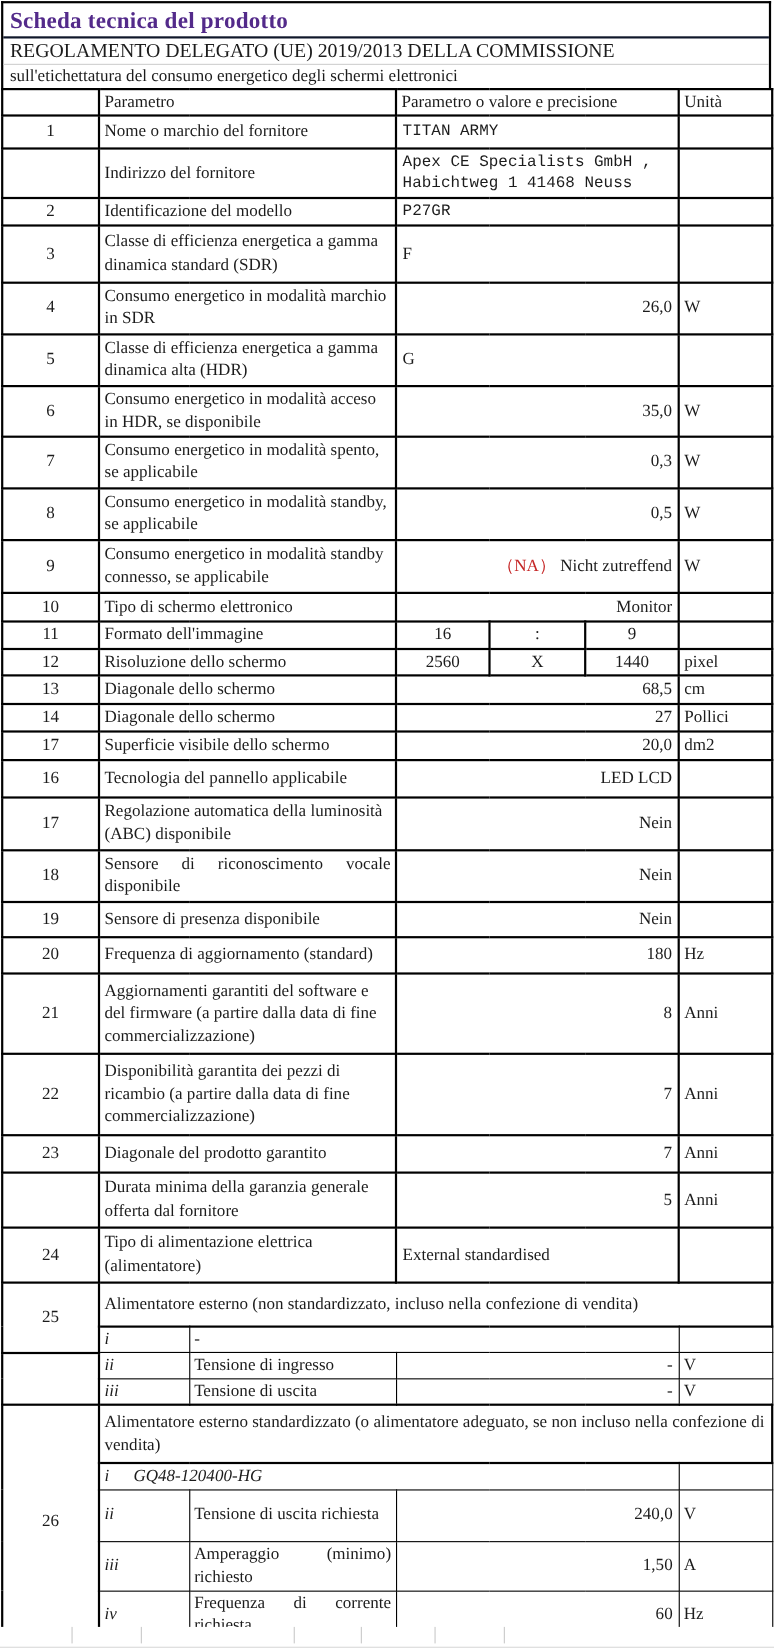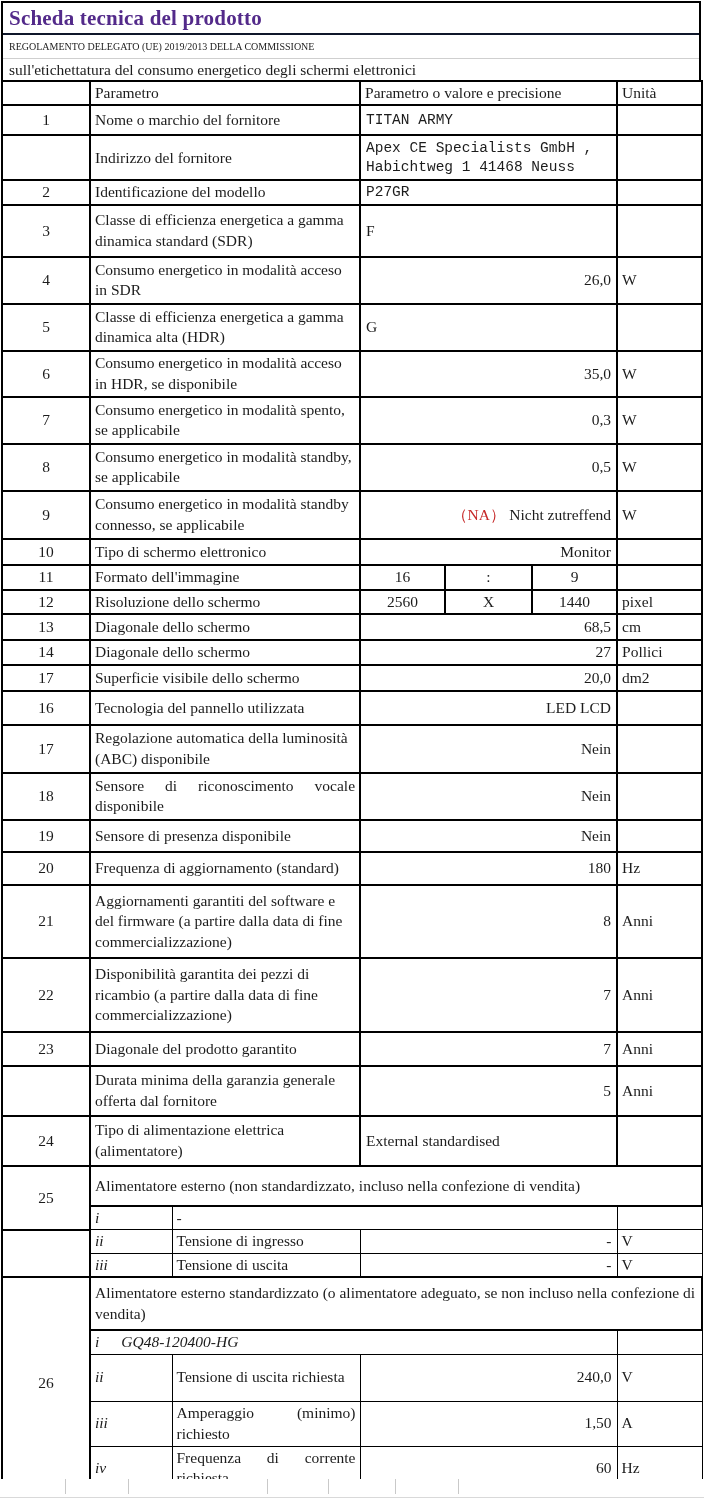--- a/index.html
+++ b/index.html
@@ -7,21 +7,21 @@
     position:relative; width:704px; height:1500px; background:#fff;
     font-family:"Liberation Serif","DejaVu Serif",serif; color:#1c1c1c;
     overflow:hidden;
   }
   .sheet { position:absolute; left:1px; top:1px; width:700px; }
 
   
   .topblock { border:2px solid #000; border-bottom:none; background:#fff; }
   .title-row { padding:2px 6px 1px 6px; border-bottom:2px solid #0f172a; height:27px; display:flex; align-items:center; }
   .title-text { font-size:21px; font-weight:bold; color:#532a8a; letter-spacing:0.2px; }
-  .sub-row  { font-size:10px; padding:1px 6px; height:21px; display:flex; align-items:center; border-bottom:1px solid #cfcfcf; }
+  .sub-row  { font-size:18px; padding:1px 6px; height:21px; display:flex; align-items:center; border-bottom:1px solid #cfcfcf; }
   .sub-row2 { font-size:15.5px; padding:1px 6px; height:19px; display:flex; align-items:center; }
 
   
   table { width:700px; border-collapse:collapse; table-layout:fixed; }
   td {
     border:2px solid #000; font-size:15.5px; line-height:1.32;
     padding:1px 4px; vertical-align:middle; overflow:hidden;
     word-wrap:break-word;
   }
   td.num   { text-align:center; }
@@ -97,21 +97,21 @@
 
       <tr style="height:52px">
         <td class="num">3</td>
         <td colspan="2">Classe di efficienza energetica a gamma dinamica standard (SDR)</td>
         <td colspan="3" class="vall">F</td>
         <td></td>
       </tr>
 
       <tr style="height:47px">
         <td class="num">4</td>
-        <td colspan="2">Consumo energetico in modalità acceso in SDR</td>
+        <td colspan="2">Consumo energetico in modalità marchio in SDR</td>
         <td colspan="3" class="valr">26,0</td>
         <td>W</td>
       </tr>
 
       <tr style="height:47px">
         <td class="num">5</td>
         <td colspan="2">Classe di efficienza energetica a gamma dinamica alta (HDR)</td>
         <td colspan="3" class="vall">G</td>
         <td></td>
       </tr>
@@ -188,21 +188,21 @@
 
       <tr style="height:26px">
         <td class="num">17</td>
         <td colspan="2">Superficie visibile dello schermo</td>
         <td colspan="3" class="valr">20,0</td>
         <td>dm2</td>
       </tr>
 
       <tr style="height:34px">
         <td class="num">16</td>
-        <td colspan="2">Tecnologia del pannello utilizzata</td>
+        <td colspan="2">Tecnologia del pannello applicabile</td>
         <td colspan="3" class="valr">LED LCD</td>
         <td></td>
       </tr>
 
       <tr style="height:48px">
         <td class="num">17</td>
         <td colspan="2">Regolazione automatica della luminosità (ABC) disponibile</td>
         <td colspan="3" class="valr">Nein</td>
         <td></td>
       </tr>

